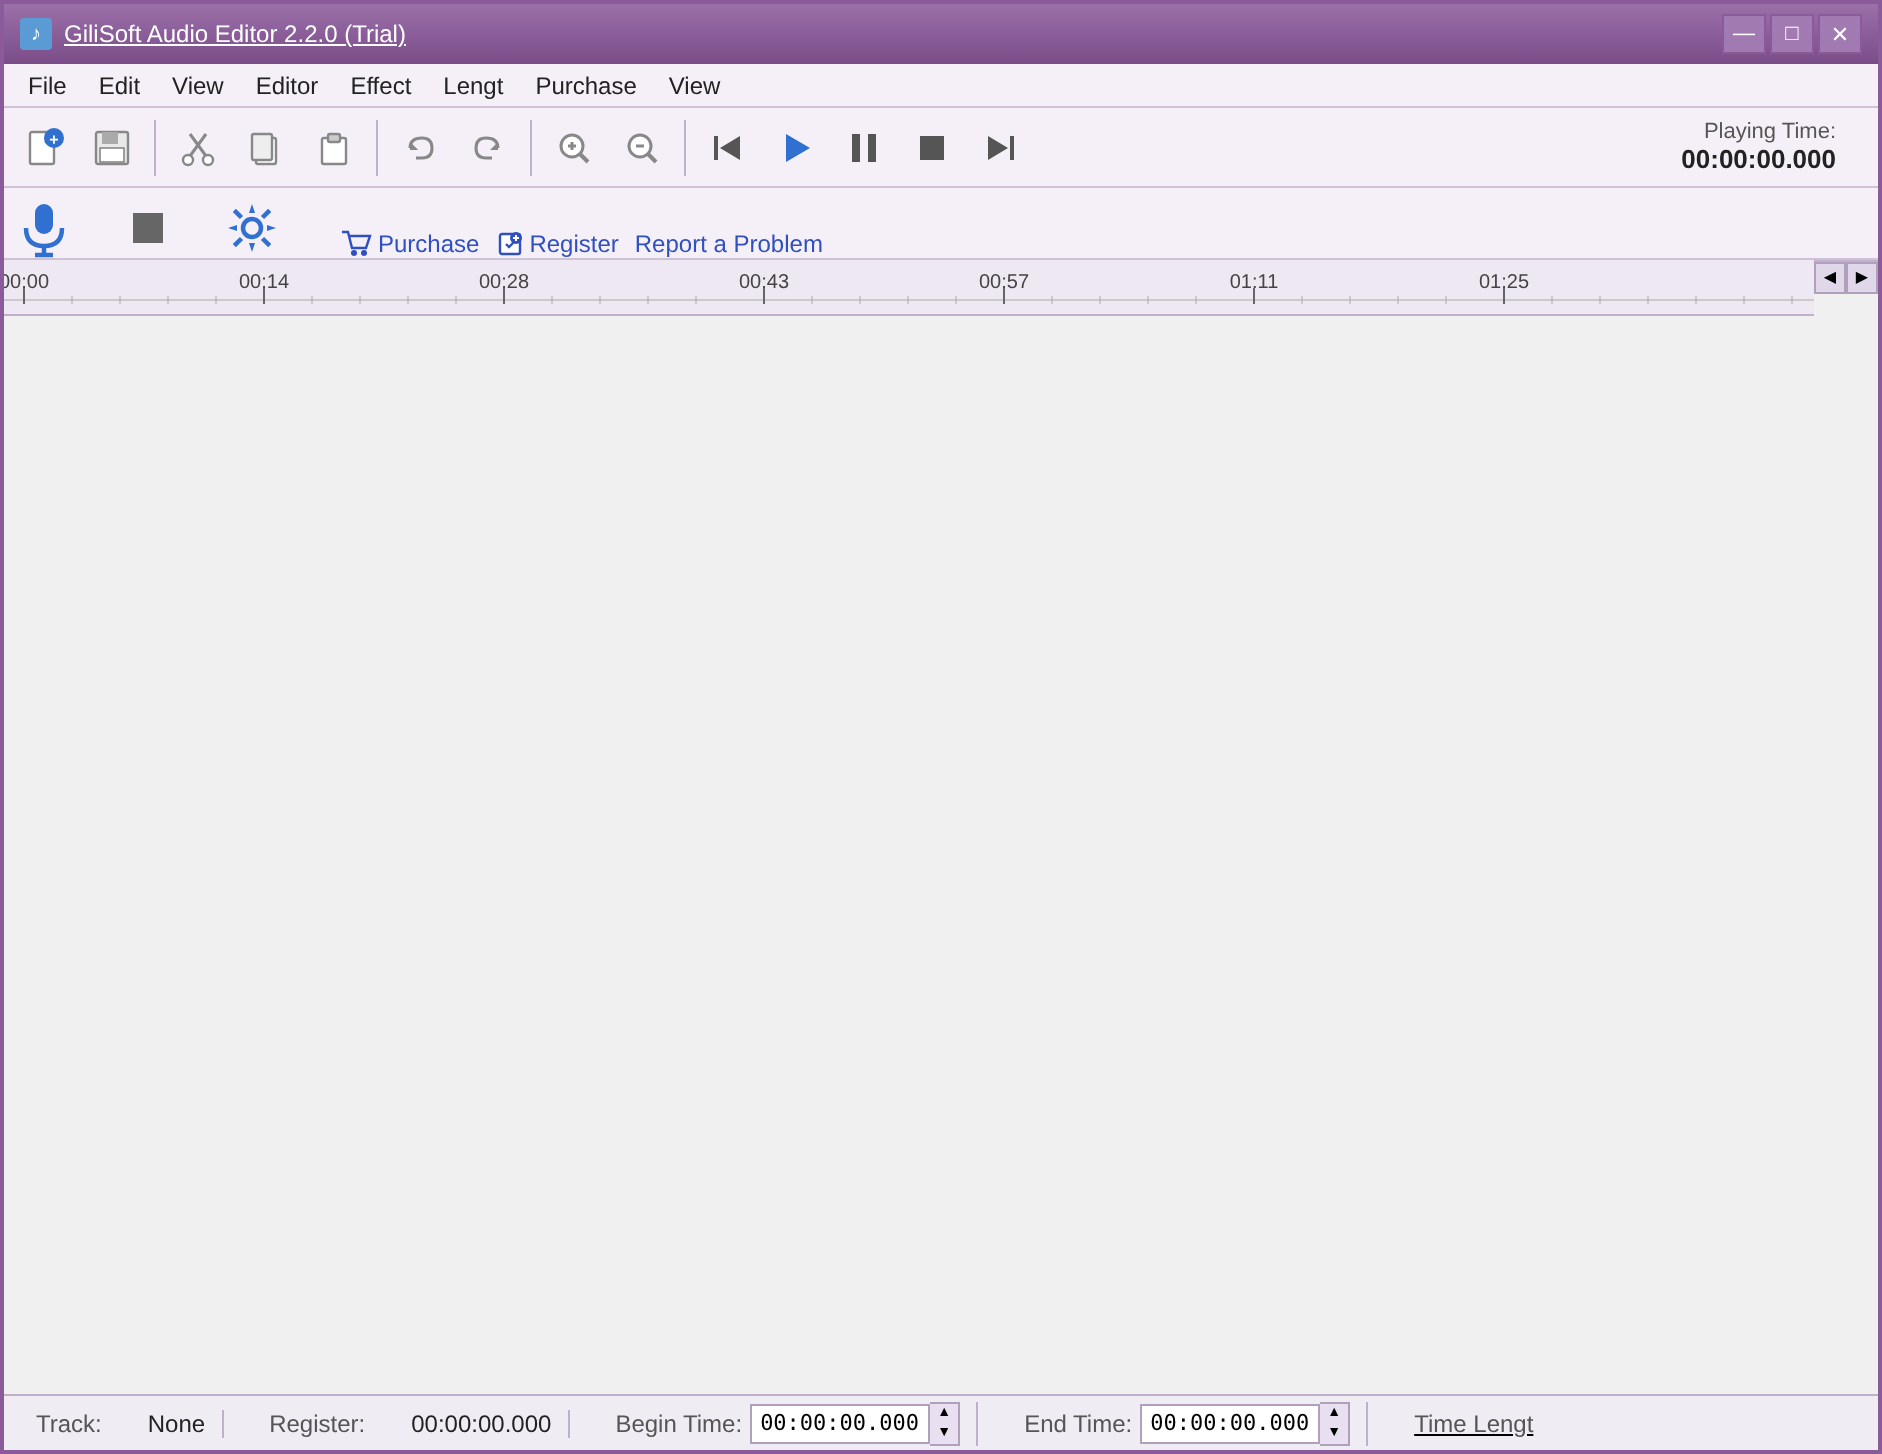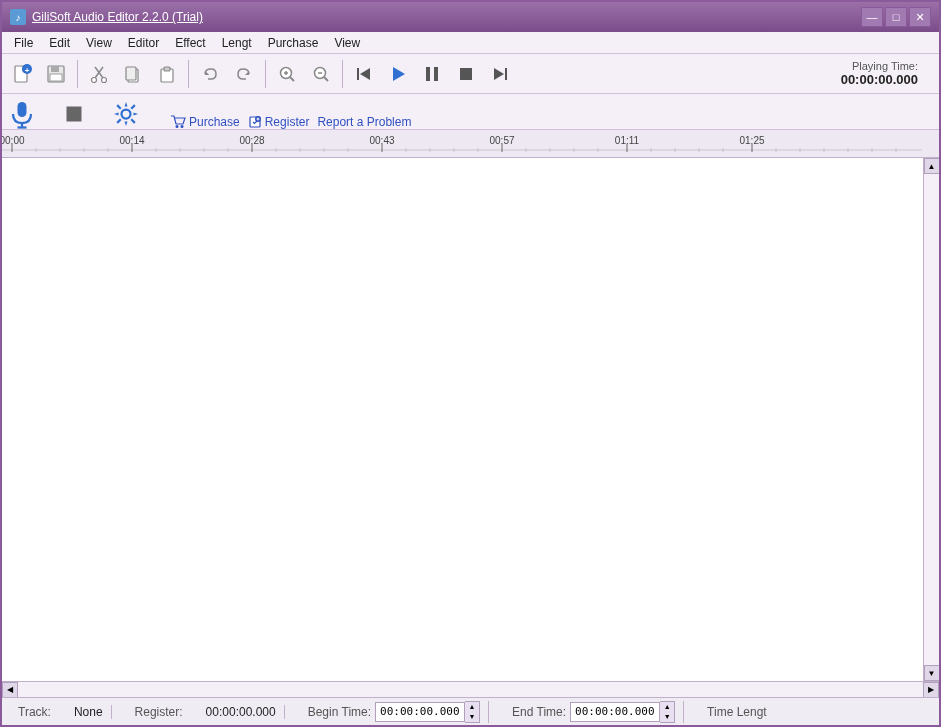--- a/index.html
+++ b/index.html
@@ -181,21 +181,21 @@
     #app-window {
       width: 941px;
       height: 727px;
       border: 2px solid #8a5a9a;
       display: flex;
       flex-direction: column;
     }
     #content-area {
       flex: 1;
       display: flex;
-      flex-direction: column;
+      flex-direction: row;
       overflow: hidden;
       position: relative;
     }
     #track-area {
       flex: 1;
       position: relative;
       overflow: hidden;
       display: flex;
     }
     #track-content {
@@ -266,21 +266,21 @@
       gap: 15px;
       font-size: 12px;
     }
     .status-field {
       display: flex;
       align-items: center;
       gap: 4px;
       padding: 0 8px;
       border-right: 1px solid #c0b0cc;
     }
-    .status-field:last-child { border-right: none; }
+    .status-field:last-child { border-right: none; text-decoration: underline; }
     .status-label { color: #555; }
     .status-value { color: #222; margin-left: 19px; }
     .spin-input {
       display: flex;
       align-items: center;
     }
     .spin-input input {
       border: 1px solid #b0a0bc;
       background: white;
       padding: 1px 4px;

